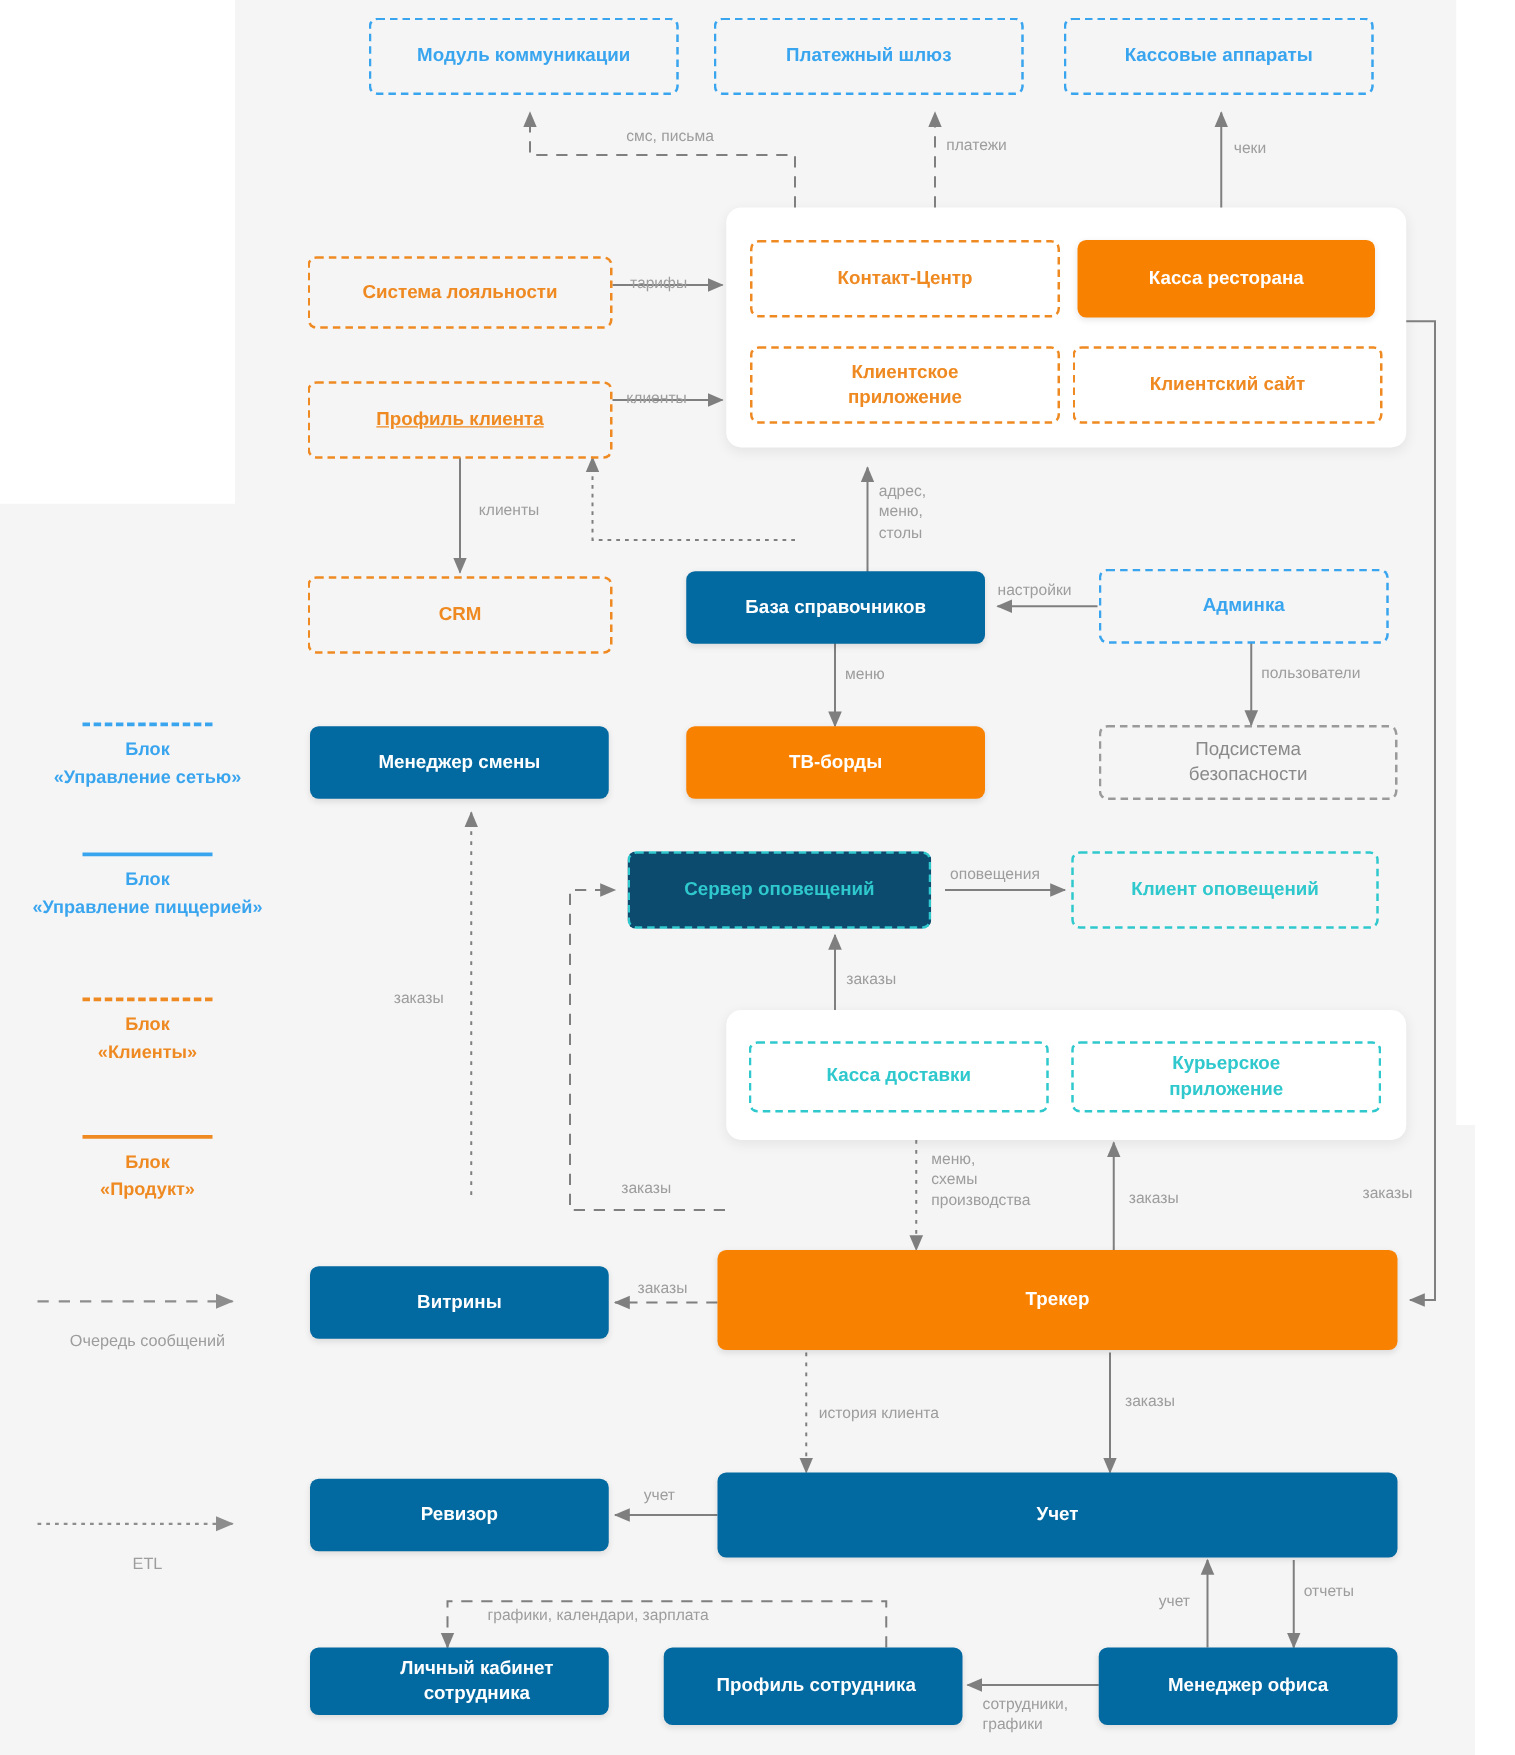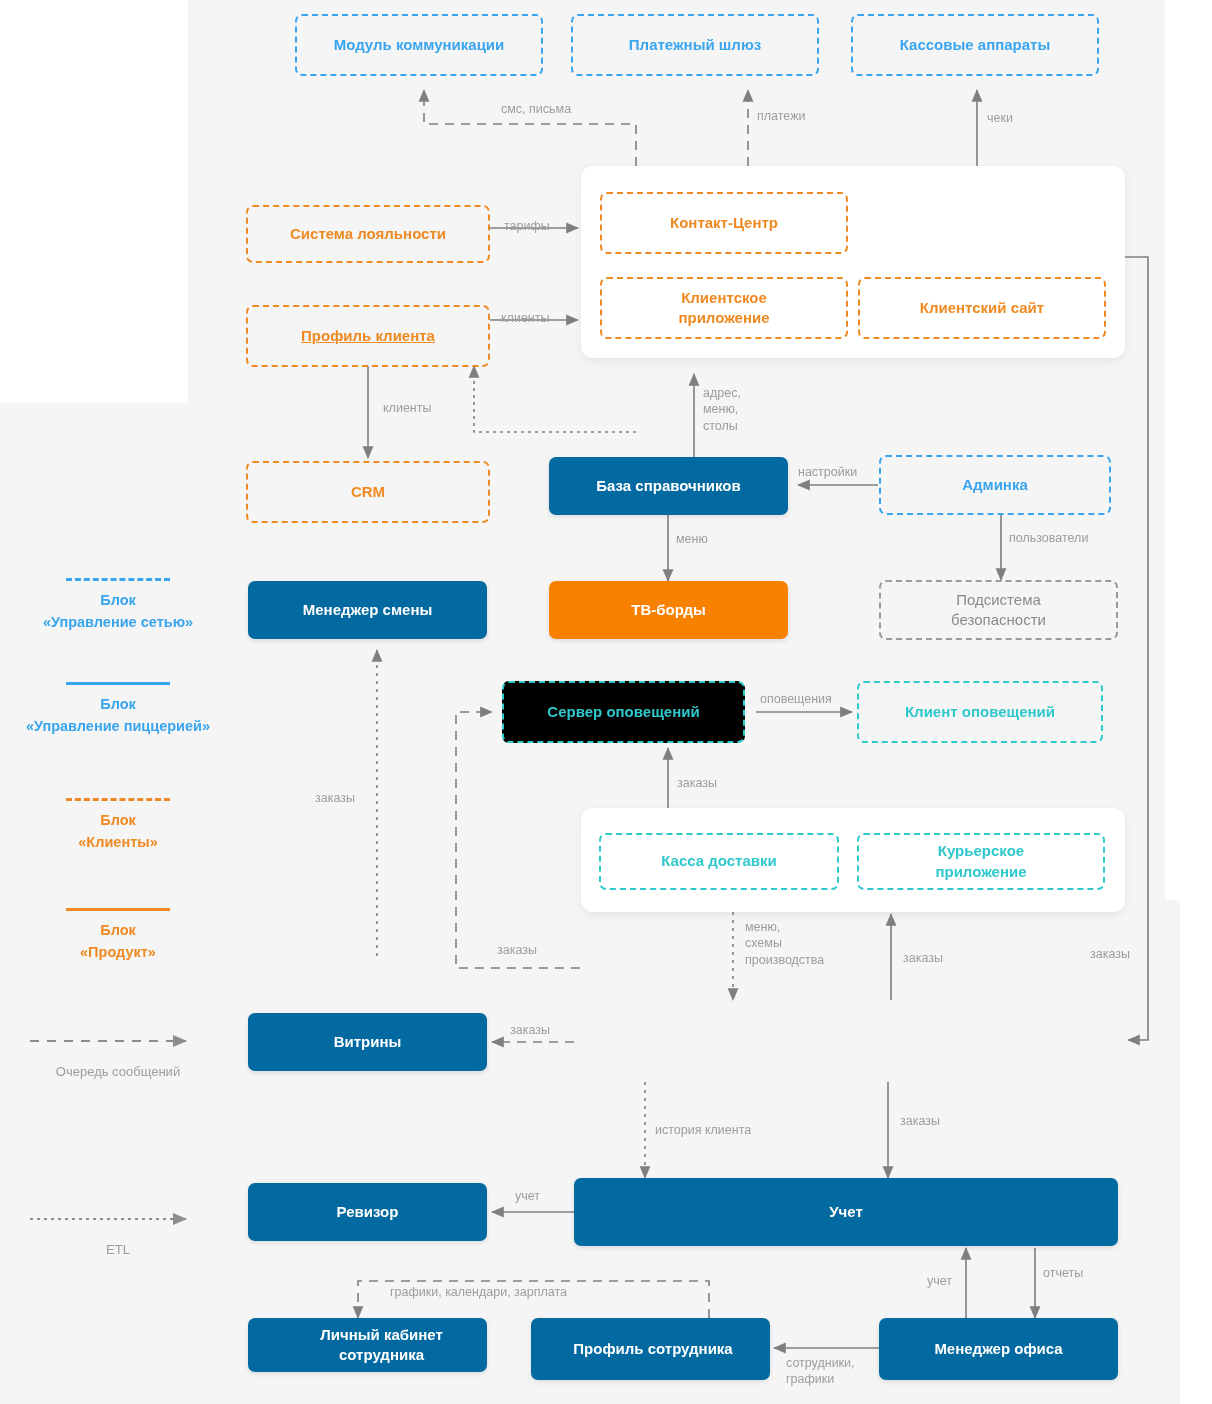--- a/index.html
+++ b/index.html
@@ -144,44 +144,46 @@
   <div class="edge-label" style="left:1043px;top:1265px;">отчеты</div>
   <div class="edge-label" style="left:390px;top:1284px;">графики, календари, зарплата</div>
   <div class="edge-label" style="left:786px;top:1355px;">сотрудники,
 графики</div>
 
   <div class="node dash-blue" style="left:295px;top:14px;width:248px;height:62px;">Модуль коммуникации</div>
   <div class="node dash-blue" style="left:571px;top:14px;width:248px;height:62px;">Платежный шлюз</div>
   <div class="node dash-blue" style="left:851px;top:14px;width:248px;height:62px;">Кассовые аппараты</div>
 
   <div class="node dash-orange" style="left:600px;top:192px;width:248px;height:62px;">Контакт-Центр</div>
+  <div class="node solid-orange" style="left:862px;top:192px;width:238px;height:62px;">Касса ресторана</div>
   <div class="node dash-orange" style="left:600px;top:277px;width:248px;height:62px;white-space:pre-line;">Клиентское
 приложение</div>
   <div class="node dash-orange" style="left:858px;top:277px;width:248px;height:62px;">Клиентский сайт</div>
 
   <div class="node dash-orange" style="left:246px;top:205px;width:244px;height:58px;">Система лояльности</div>
   <div class="node dash-orange" style="left:246px;top:305px;width:244px;height:62px;text-decoration:underline;">Профиль клиента</div>
   <div class="node dash-orange" style="left:246px;top:461px;width:244px;height:62px;">CRM</div>
 
   <div class="node solid-blue" style="left:549px;top:457px;width:239px;height:58px;">База справочников</div>
   <div class="node dash-blue" style="left:879px;top:455px;width:232px;height:60px;">Админка</div>
 
   <div class="node solid-blue" style="left:248px;top:581px;width:239px;height:58px;">Менеджер смены</div>
   <div class="node solid-orange" style="left:549px;top:581px;width:239px;height:58px;">ТВ-борды</div>
   <div class="node dash-gray" style="left:879px;top:580px;width:239px;height:60px;white-space:pre-line;">Подсистема
 безопасности</div>
 
-  <div class="node dash-teal" style="left:502px;top:681px;width:243px;height:62px;background:#000000;">Сервер оповещений</div>
+  <div class="node dash-teal" style="left:502px;top:681px;width:243px;height:62px;background:#0c4a6e;">Сервер оповещений</div>
   <div class="node dash-teal" style="left:857px;top:681px;width:246px;height:62px;">Клиент оповещений</div>
 
   <div class="node dash-teal" style="left:599px;top:833px;width:240px;height:57px;">Касса доставки</div>
   <div class="node dash-teal" style="left:857px;top:833px;width:248px;height:57px;white-space:pre-line;">Курьерское
 приложение</div>
 
   <div class="node solid-blue" style="left:248px;top:1013px;width:239px;height:58px;">Витрины</div>
+  <div class="node solid-orange" style="left:574px;top:1000px;width:544px;height:80px;">Трекер</div>
 
   <div class="node solid-blue" style="left:248px;top:1183px;width:239px;height:58px;">Ревизор</div>
   <div class="node solid-blue" style="left:574px;top:1178px;width:544px;height:68px;">Учет</div>
 
   <div class="node solid-blue" style="left:248px;top:1318px;width:239px;height:54px;white-space:pre-line;padding-left:36px;">Личный кабинет
 сотрудника</div>
   <div class="node solid-blue" style="left:531px;top:1318px;width:239px;height:62px;padding-left:13px;">Профиль сотрудника</div>
   <div class="node solid-blue" style="left:879px;top:1318px;width:239px;height:62px;">Менеджер офиса</div>
 
   <div class="legend-item" style="top:578px;">

